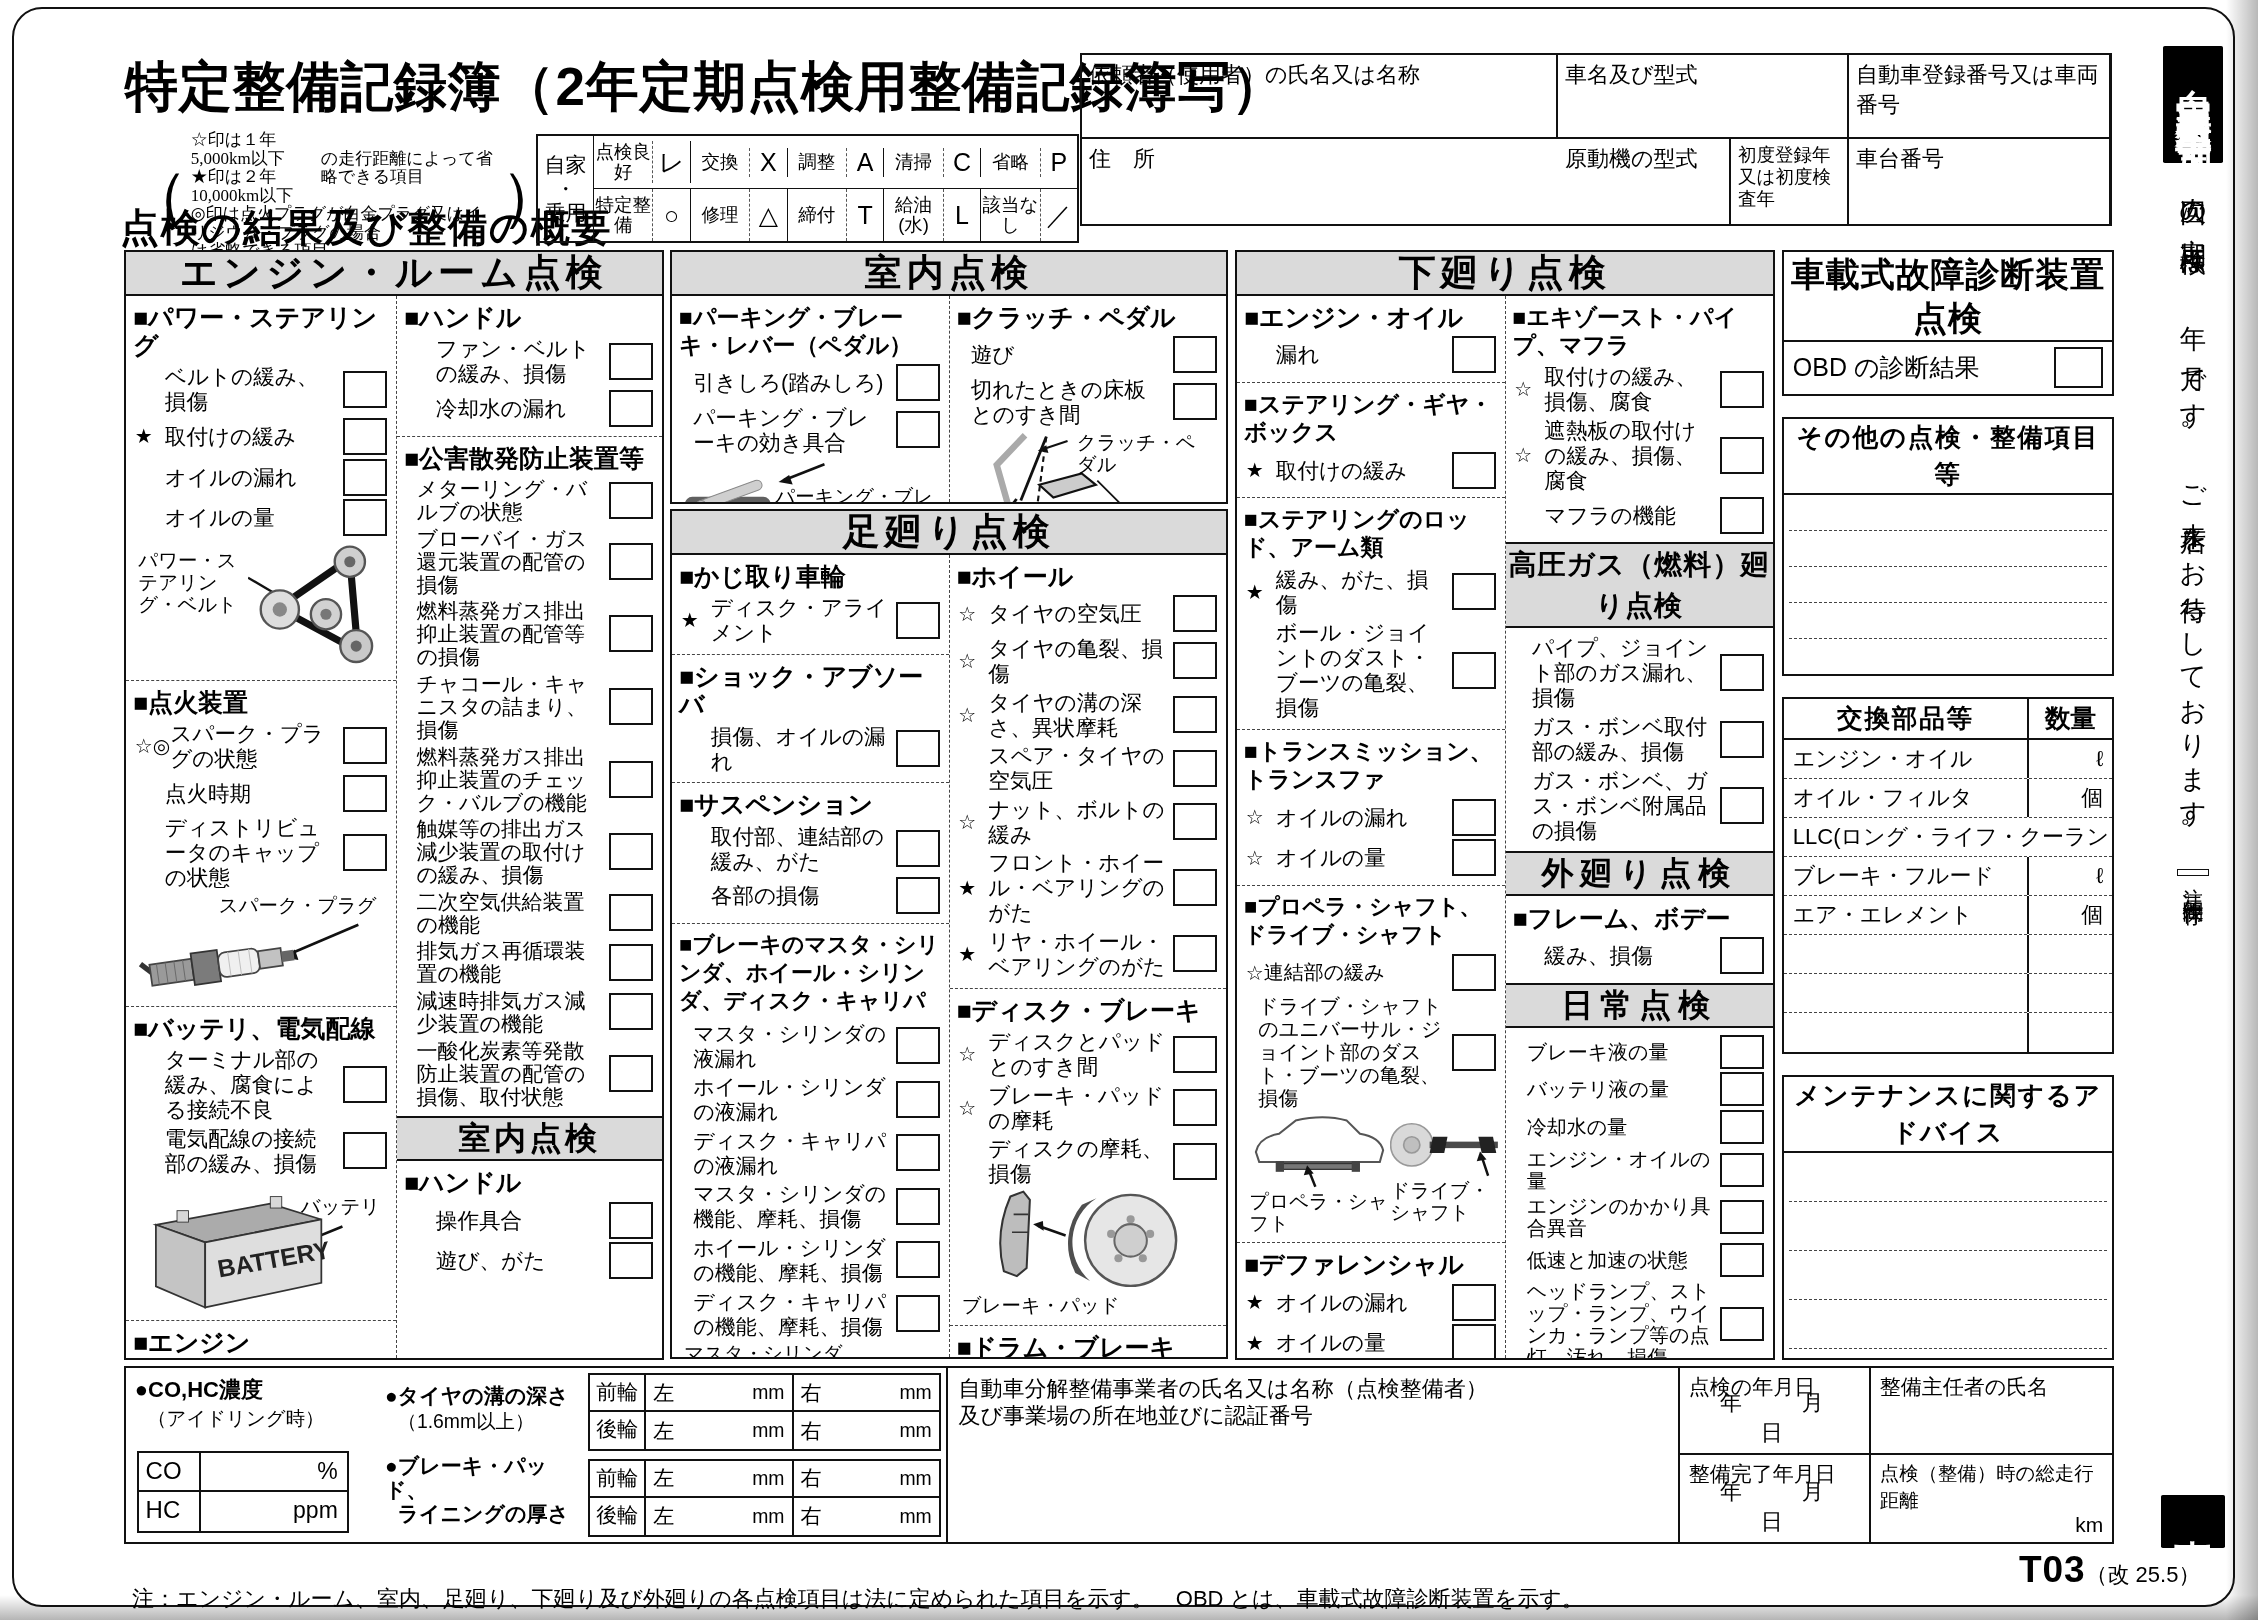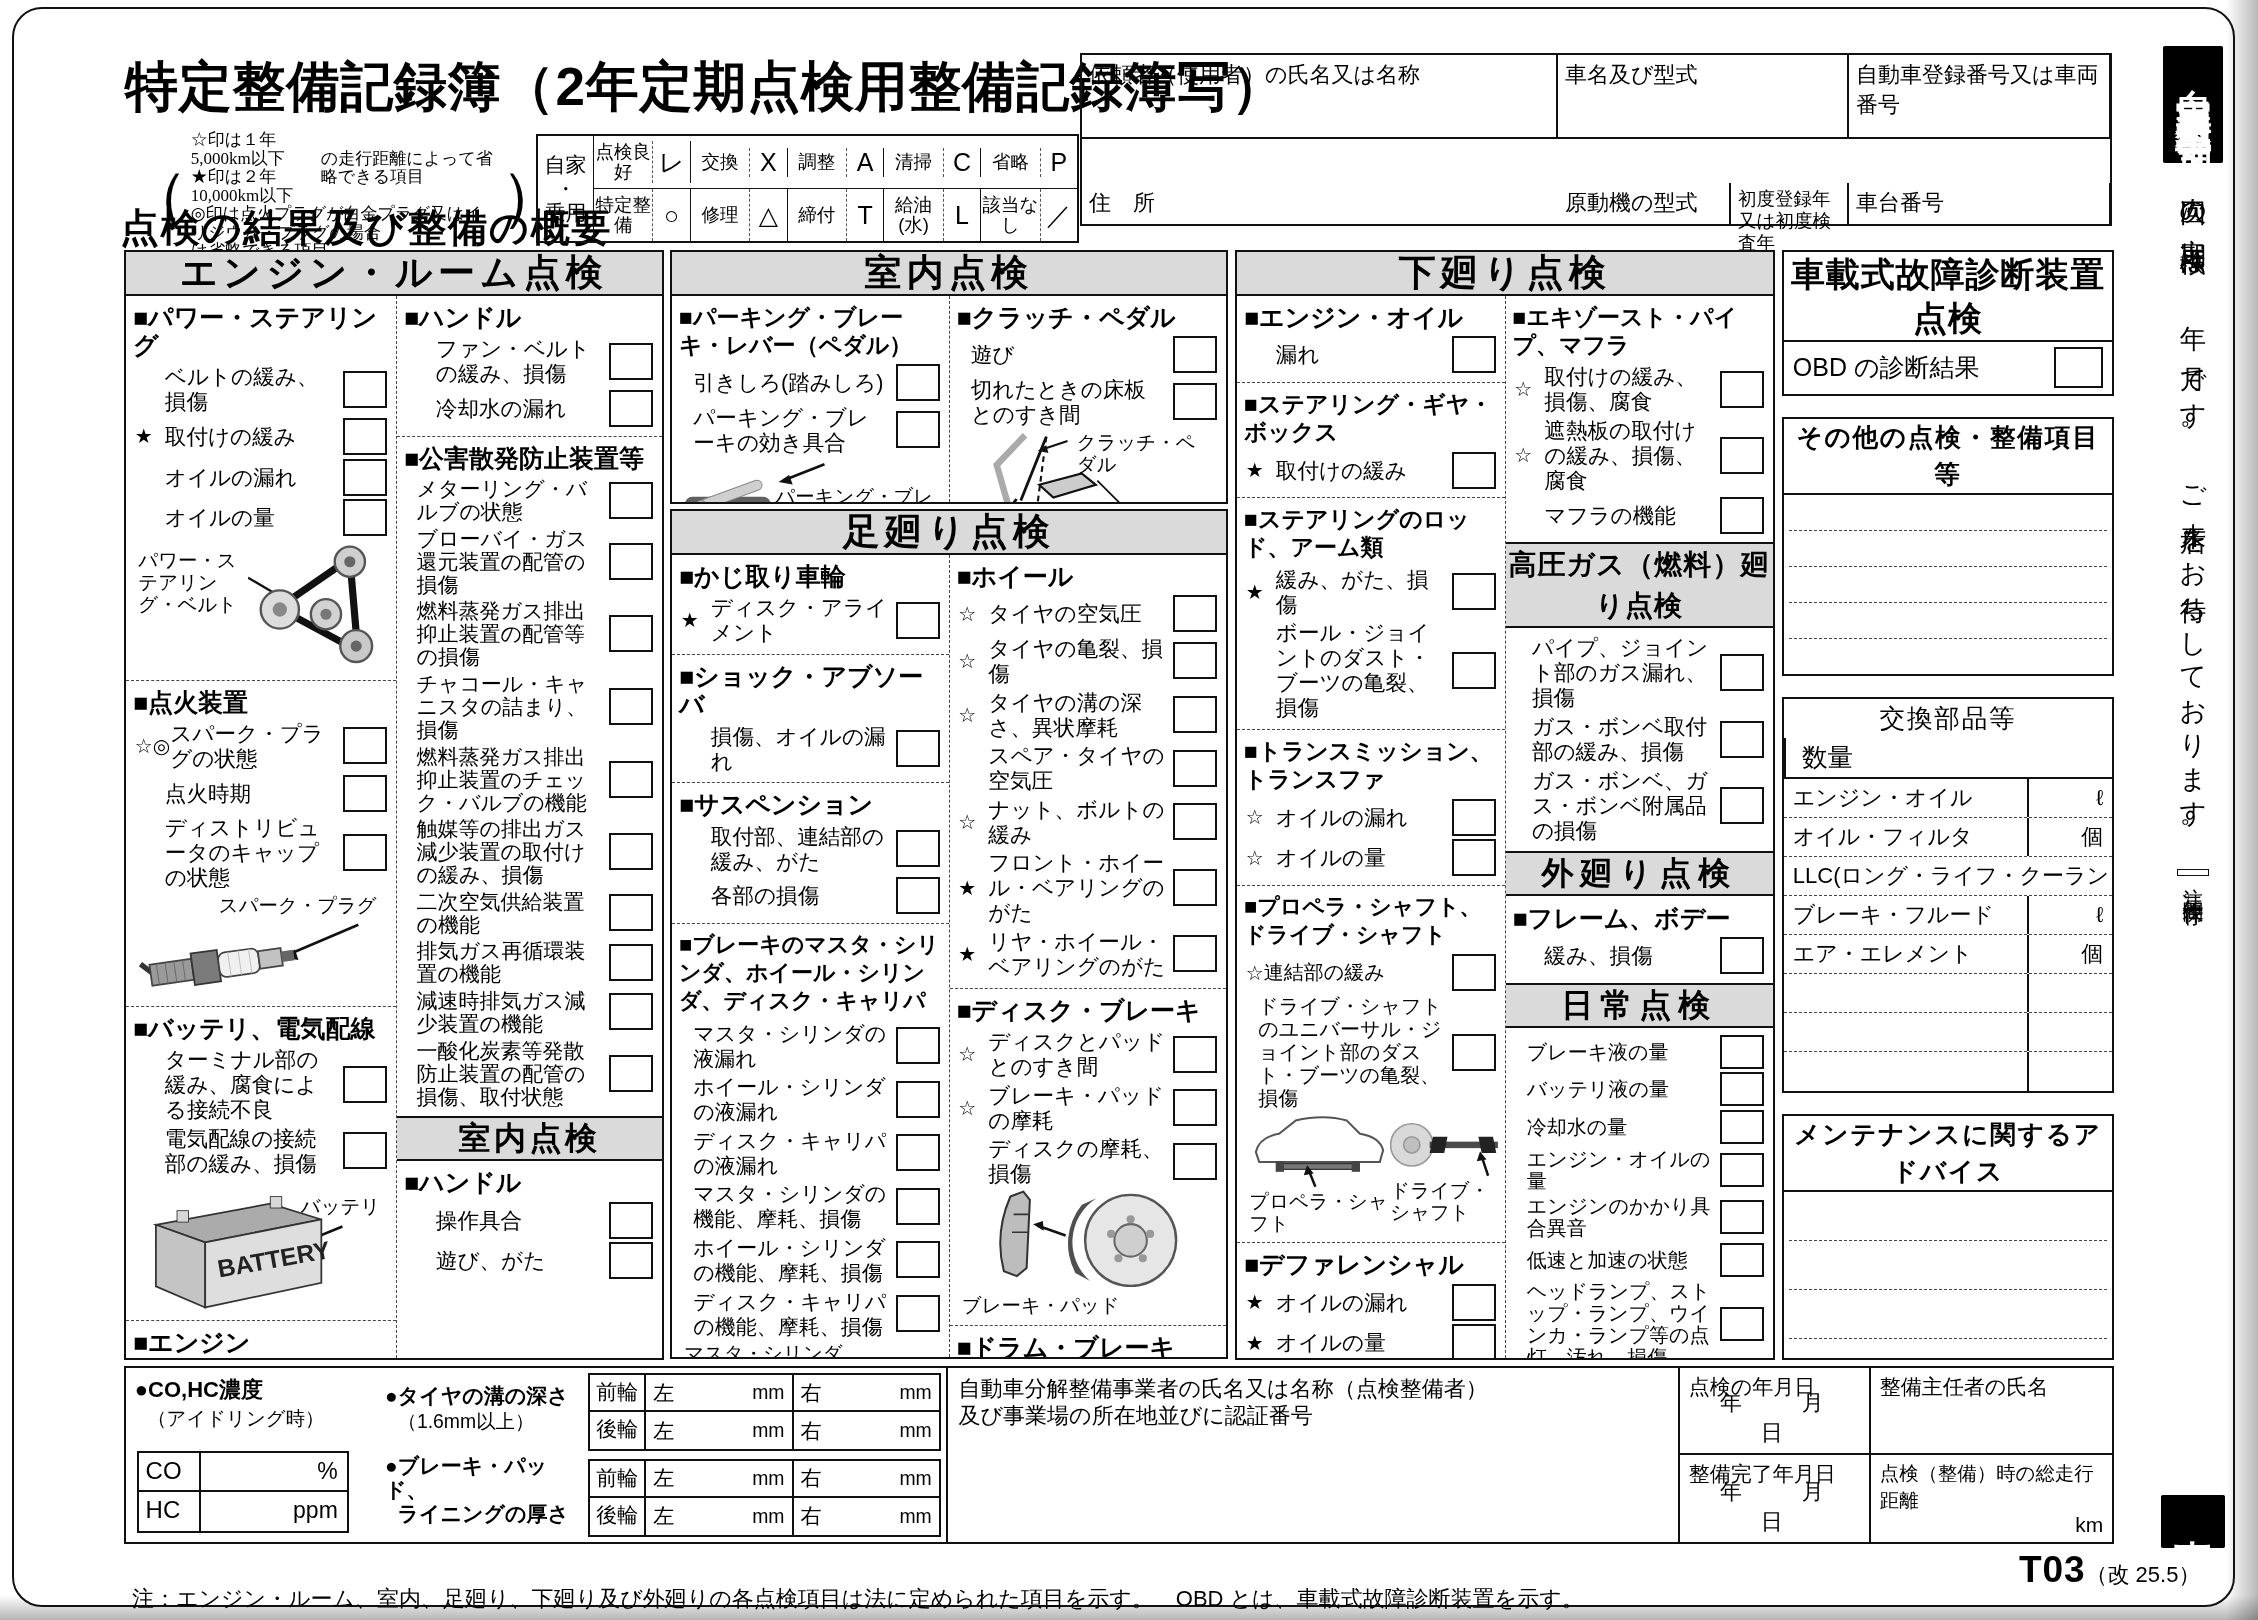--- a/index.html
+++ b/index.html
@@ -36,21 +36,21 @@
   .lg-label { width:62%; border-right:1.8px dashed #555; display:flex; align-items:center; justify-content:center;
               text-align:center; font-size:18.5px; line-height:20px; padding:0.9px; }
   .lg-sym { flex:1; display:flex; align-items:center; justify-content:center; font-size:25px; }
 
   
   #vehicle { left:1080px; top:53px; width:1032px; height:173px; border:2.6px solid #111;
              display:grid; grid-template-columns:476px 173px 118px 262px; grid-template-rows:84px 86px; }
   #vehicle > div { border-right:2.2px solid #111; border-bottom:2.2px solid #111;
                    font-size:22px; padding:5.3px 7px; }
   #vehicle > div:nth-child(4), #vehicle > div:nth-child(8) { border-right:none; }
-  #vehicle > div.r2 { border-bottom:none;margin-top:44px; }
+  #vehicle > div.r2 { border-bottom:none; }
   .vspan2 { grid-column:span 2; }
 
   
   #strip { left:2139px; top:41px; width:108px; height:1514px; display:flex; flex-direction:column; align-items:center; }
   .vtext { writing-mode:vertical-rl; text-orientation:mixed; }
   .tagblack { background:#000; color:#fff; font-weight:bold; font-size:37px; letter-spacing:6.2px;
               padding:14px 5.3px; border-radius:1.8px; }
   #strip .vmsg { font-size:26.5px; letter-spacing:3.5px; }
   #strip .vnote { font-size:21px; letter-spacing:1.8px; margin-top:23px; }
   .vnote-mark { border:1.8px solid #111; padding:1.8px 0.9px; margin-bottom:5.3px; display:inline-block; }
@@ -78,21 +78,21 @@
 
   
   .dbox { border:2.6px solid #111; background:#fff; margin-bottom:21px; overflow:hidden; }
   .dbox .dhead { font-weight:bold; text-align:center; border-bottom:2.6px solid #111; }
   #obd-head { font-size:34px; line-height:44px; letter-spacing:0.9px; }
   #obd-row { display:flex; align-items:center; padding:5.3px 8.8px; font-size:25px; }
   #obd-row .cbox { margin-left:auto; width:49px; height:41px; }
   .dashline { border-bottom:1.8px dashed #444; }
   #other-box .dhead, #advice-box .dhead { font-size:25.6px; line-height:37px; letter-spacing:1.8px; }
   #parts-box { display:flex; flex-direction:column; }
-  .p-hrow { display:flex; border-bottom:2.6px solid #111; font-weight:normal;flex-direction:column; }
+  .p-hrow { display:flex; border-bottom:2.6px solid #111; font-weight:bold; }
   .p-hname { flex:1; text-align:center; font-size:25.6px; line-height:39px; letter-spacing:1.8px; }
   .p-hqty { width:85px; border-left:2.6px solid #111; text-align:center; font-size:25.6px; line-height:39px; }
   .p-row { display:flex; border-bottom:1.8px dashed #444; height:39px; }
   .p-row:last-child { border-bottom:none; }
   .p-name { flex:1; font-size:22px; line-height:37px; padding-left:8.8px; white-space:nowrap; }
   .p-unit { width:85px; border-left:2.6px solid #111; text-align:right; padding-right:8.8px; font-size:22px; line-height:37px; }
 
   
   #bottom { left:124px; top:1366px; width:1990px; height:178px; border:2.6px solid #111; display:flex; }
   .b-cohc { width:252px; padding:7px 8.8px; position:relative; }

